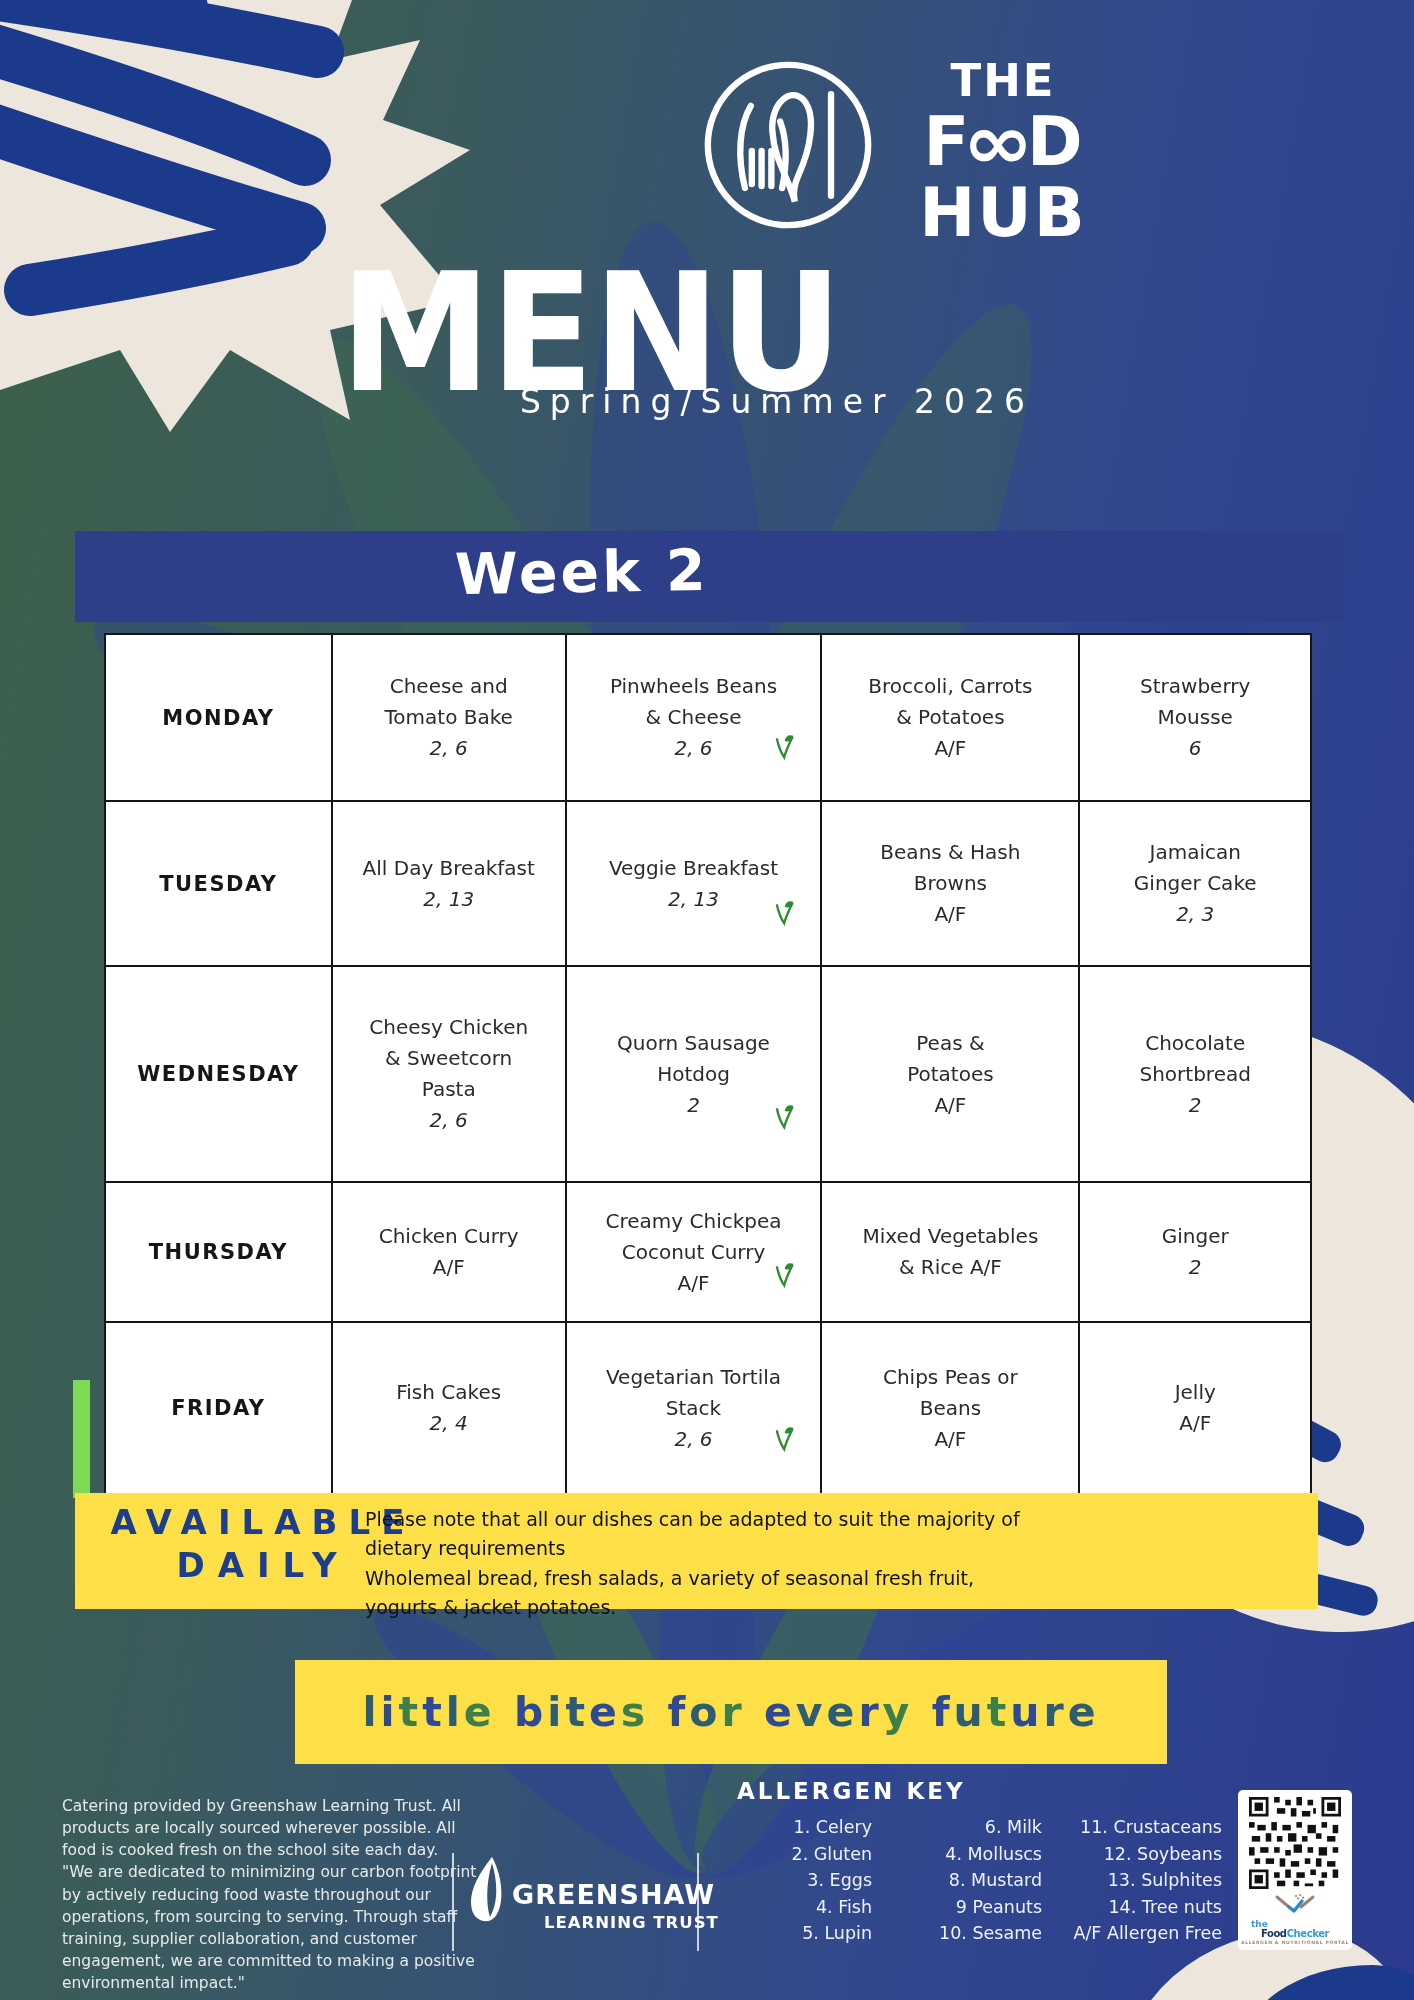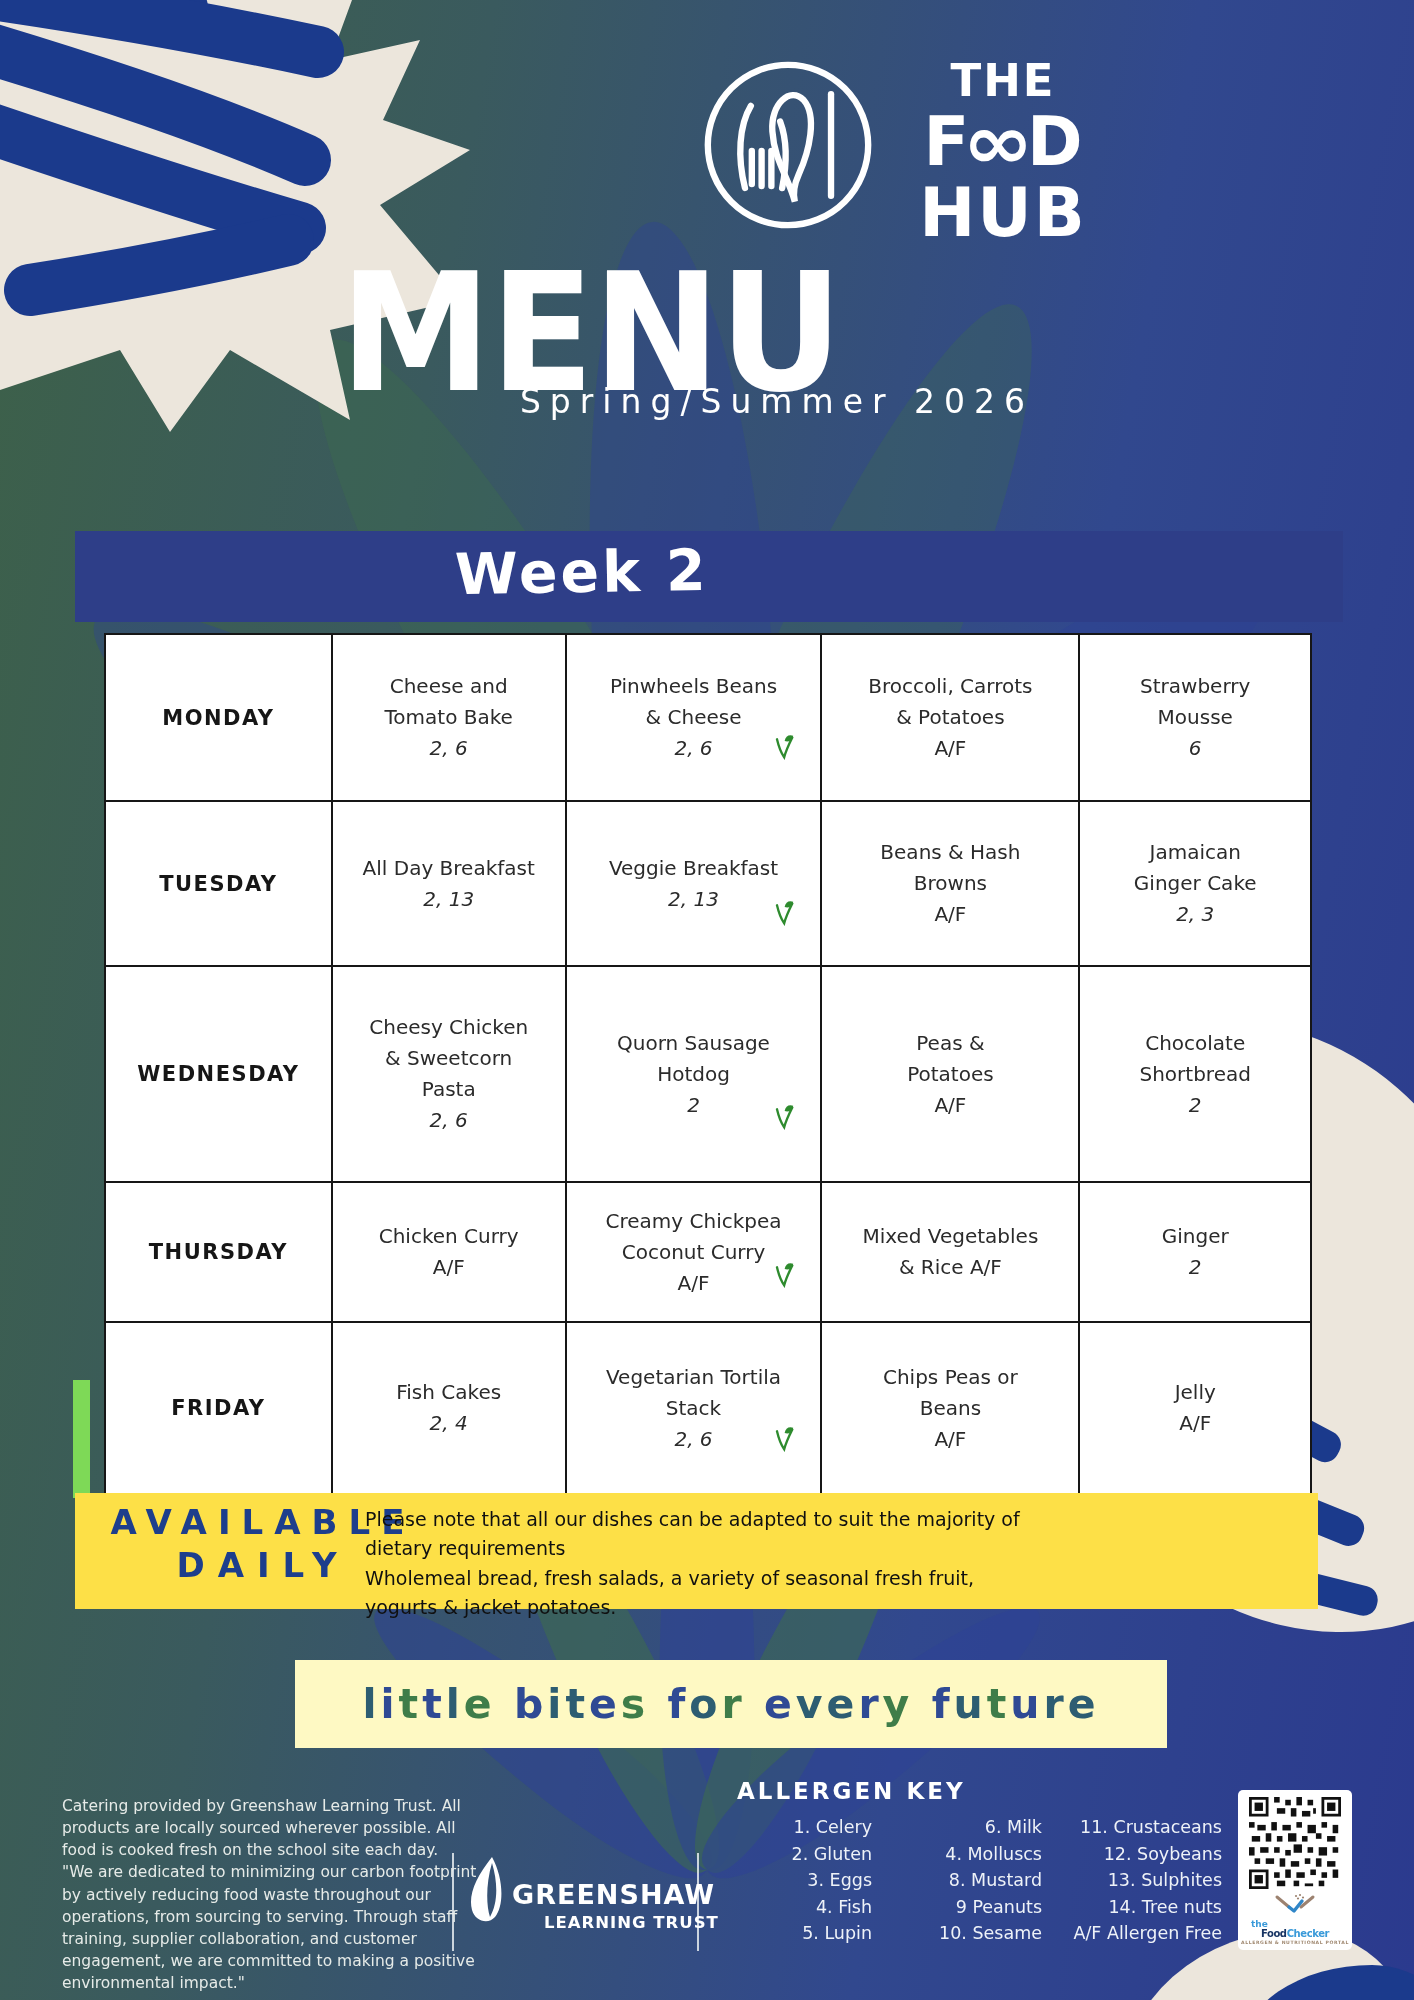--- a/index.html
+++ b/index.html
@@ -61,21 +61,21 @@
   .veg-leaf{position:absolute;right:9%;bottom:24%;}
 
   
   .avail-band{position:absolute;left:75px;top:1493px;width:1243px;height:116px;background:#fde047;z-index:2;}
   .avail-label{position:absolute;left:28px;top:8px;width:320px;text-align:center;color:#1d3e8c;font-weight:800;line-height:1.25;}
   .avail-label .l1{font-size:34px;letter-spacing:11px;}
   .avail-label .l2{font-size:34px;letter-spacing:13px;}
   .avail-text{position:absolute;left:290px;top:12px;width:680px;font-size:19px;color:#101010;line-height:1.55;}
 
   
-  .tagline-banner{position:absolute;left:295px;top:1660px;width:872px;height:88px;background:#fef9c3;z-index:3;display:flex;align-items:center;justify-content:center;}
+  .tagline-banner{position:absolute;left:295px;top:1660px;width:872px;height:104px;background:#fde047;z-index:3;display:flex;align-items:center;justify-content:center;}
   .tagline-banner .txt{font-size:41px;font-weight:800;letter-spacing:4px;white-space:pre;}
 
   
   .foot-text{position:absolute;left:62px;top:1795px;width:420px;font-size:15.5px;color:#e6ebe8;line-height:1.43;z-index:2;}
   .vline{position:absolute;width:2px;top:1853px;height:98px;background:rgba(230,236,240,.85);z-index:2;}
   .vline.v1{left:452px;}
   .vline.v2{left:697px;}
   .gst{position:absolute;left:468px;top:1855px;z-index:2;color:#fff;}
   .gst .leaf{position:absolute;left:0;top:2px;}
   .gst .nm{position:absolute;left:44px;top:24px;font-size:27px;font-weight:700;letter-spacing:1px;white-space:nowrap;}

